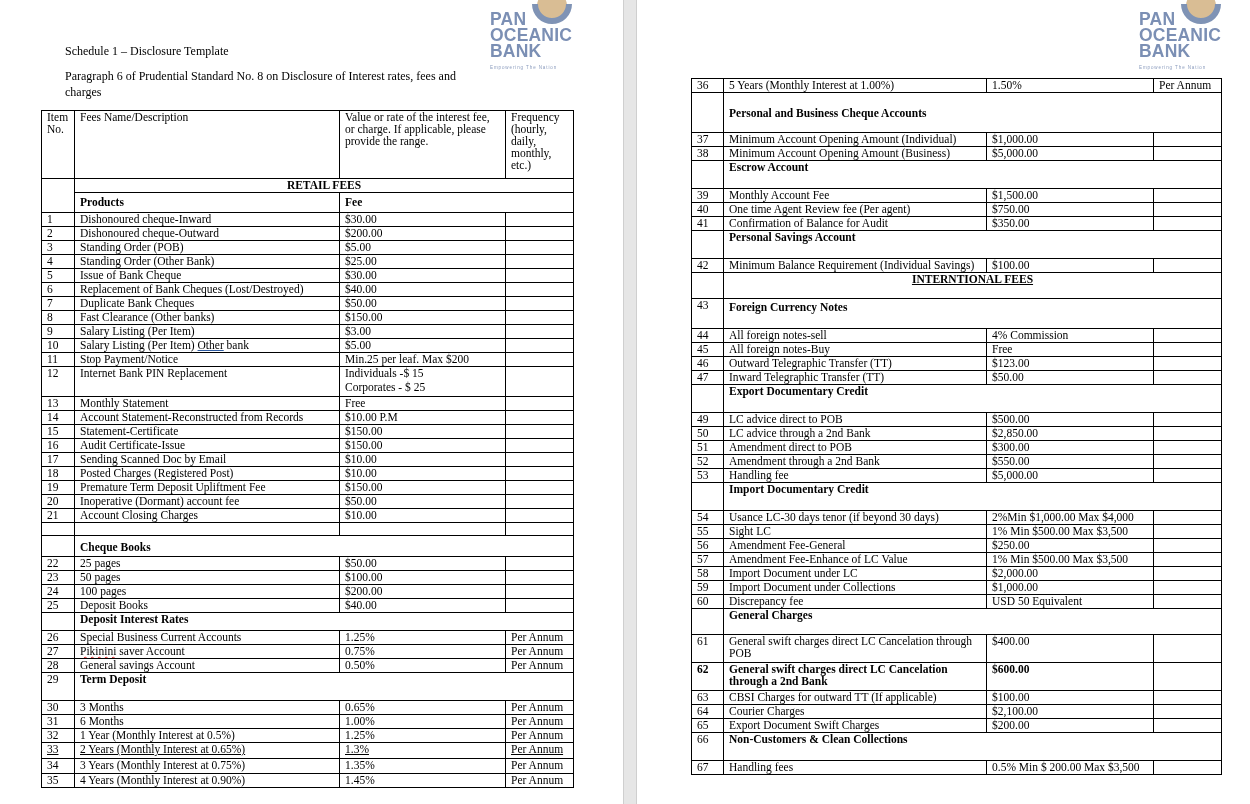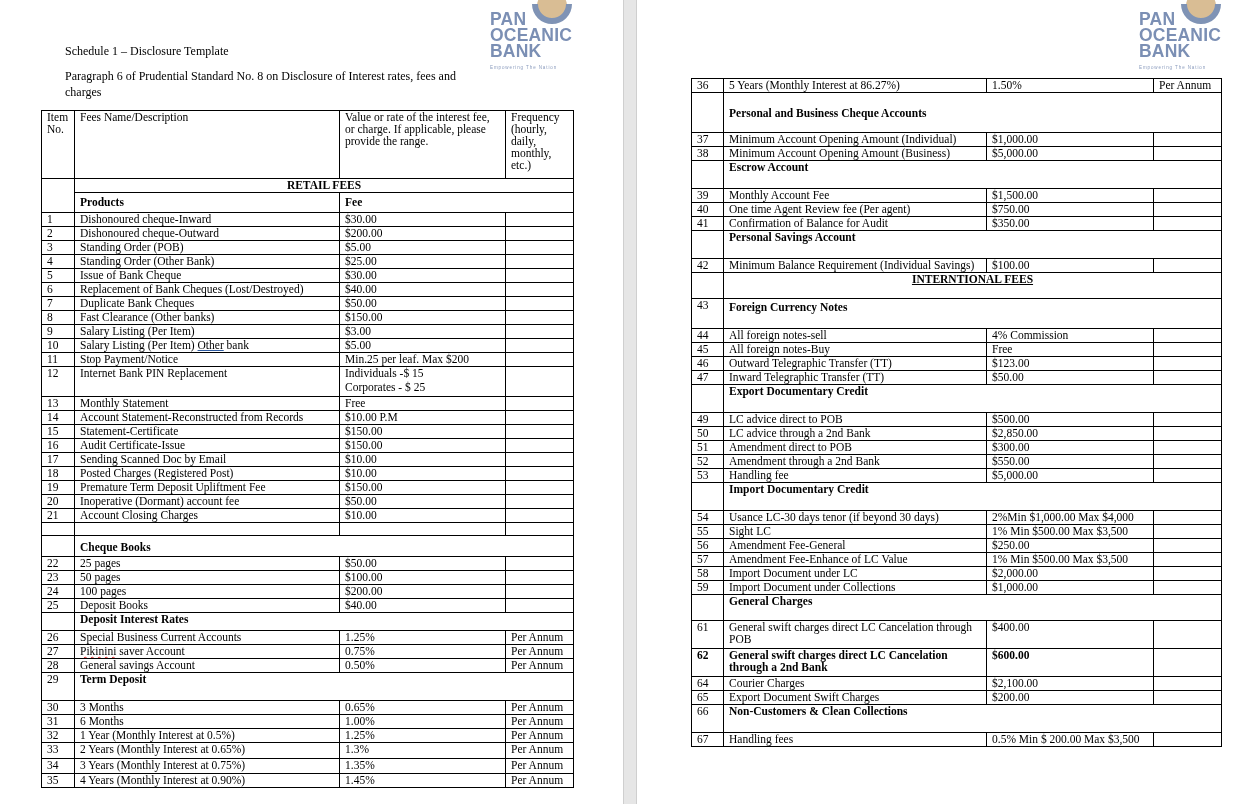--- a/index.html
+++ b/index.html
@@ -289,21 +289,21 @@
           <td>6 Months</td>
           <td>1.00%</td>
           <td>Per Annum</td>
         </tr>
         <tr style="height: 14px;">
           <td>32</td>
           <td>1 Year (Monthly Interest at 0.5%)</td>
           <td>1.25%</td>
           <td>Per Annum</td>
         </tr>
-        <tr style="height: 16px;">
+        <tr style="height: 16px; text-decoration: underline;">
           <td>33</td>
           <td>2 Years (Monthly Interest at 0.65%)</td>
           <td>1.3%</td>
           <td>Per Annum</td>
         </tr>
         <tr style="height: 15px;">
           <td>34</td>
           <td>3 Years (Monthly Interest at 0.75%)</td>
           <td>1.35%</td>
           <td>Per Annum</td>
@@ -335,21 +335,21 @@
   <table id="table-right" class="fees">
     <colgroup>
       <col style="width:32px">
         <col style="width:263px">
         <col style="width:167px">
         <col style="width:68px">
     </colgroup>
     <tbody id="tbody-right">
         <tr style="height: 14px;">
           <td>36</td>
-          <td>5 Years (Monthly Interest at 86.27%)</td>
+          <td>5 Years (Monthly Interest at 1.00%)</td>
           <td>1.50%</td>
           <td>Per Annum</td>
         </tr>
         <tr style="height: 40px;">
           <td></td>
           <td colspan="3" class="bold" style="padding-top: 14px;">Personal and Business Cheque Accounts</td>
         </tr>
         <tr style="height: 14px;">
           <td>37</td>
           <td>Minimum Account Opening Amount (Individual)</td>
@@ -491,39 +491,51 @@
         <tr style="height: 14px;">
           <td>58</td>
           <td>Import Document under LC</td>
           <td>$2,000.00</td>
           <td></td>
         </tr>
         <tr style="height: 14px;">
           <td>59</td>
           <td>Import Document under Collections</td>
           <td>$1,000.00</td>
+          <td></td>
+        </tr>
+        <tr style="height: 14px;">
+          <td>60</td>
+          <td>Discrepancy fee</td>
+          <td>USD 50 Equivalent</td>
           <td></td>
         </tr>
         <tr style="height: 26px;">
           <td></td>
           <td colspan="3" class="bold">General Charges</td>
         </tr>
         <tr style="height: 28px;">
           <td>61</td>
           <td class="wrap">General swift charges direct LC Cancelation through POB</td>
           <td>$400.00</td>
           <td></td>
         </tr>
         <tr style="height: 28px; font-weight: bold;">
           <td>62</td>
           <td class="wrap">General swift charges direct LC Cancelation through a 2nd Bank</td>
           <td>$600.00</td>
           <td></td>
         </tr>
         <tr style="height: 14px;">
+          <td>63</td>
+          <td>CBSI Charges for outward TT (If applicable)</td>
+          <td>$100.00</td>
+          <td></td>
+        </tr>
+        <tr style="height: 14px;">
           <td>64</td>
           <td>Courier Charges</td>
           <td>$2,100.00</td>
           <td></td>
         </tr>
         <tr style="height: 14px;">
           <td>65</td>
           <td>Export Document Swift Charges</td>
           <td>$200.00</td>
           <td></td>

